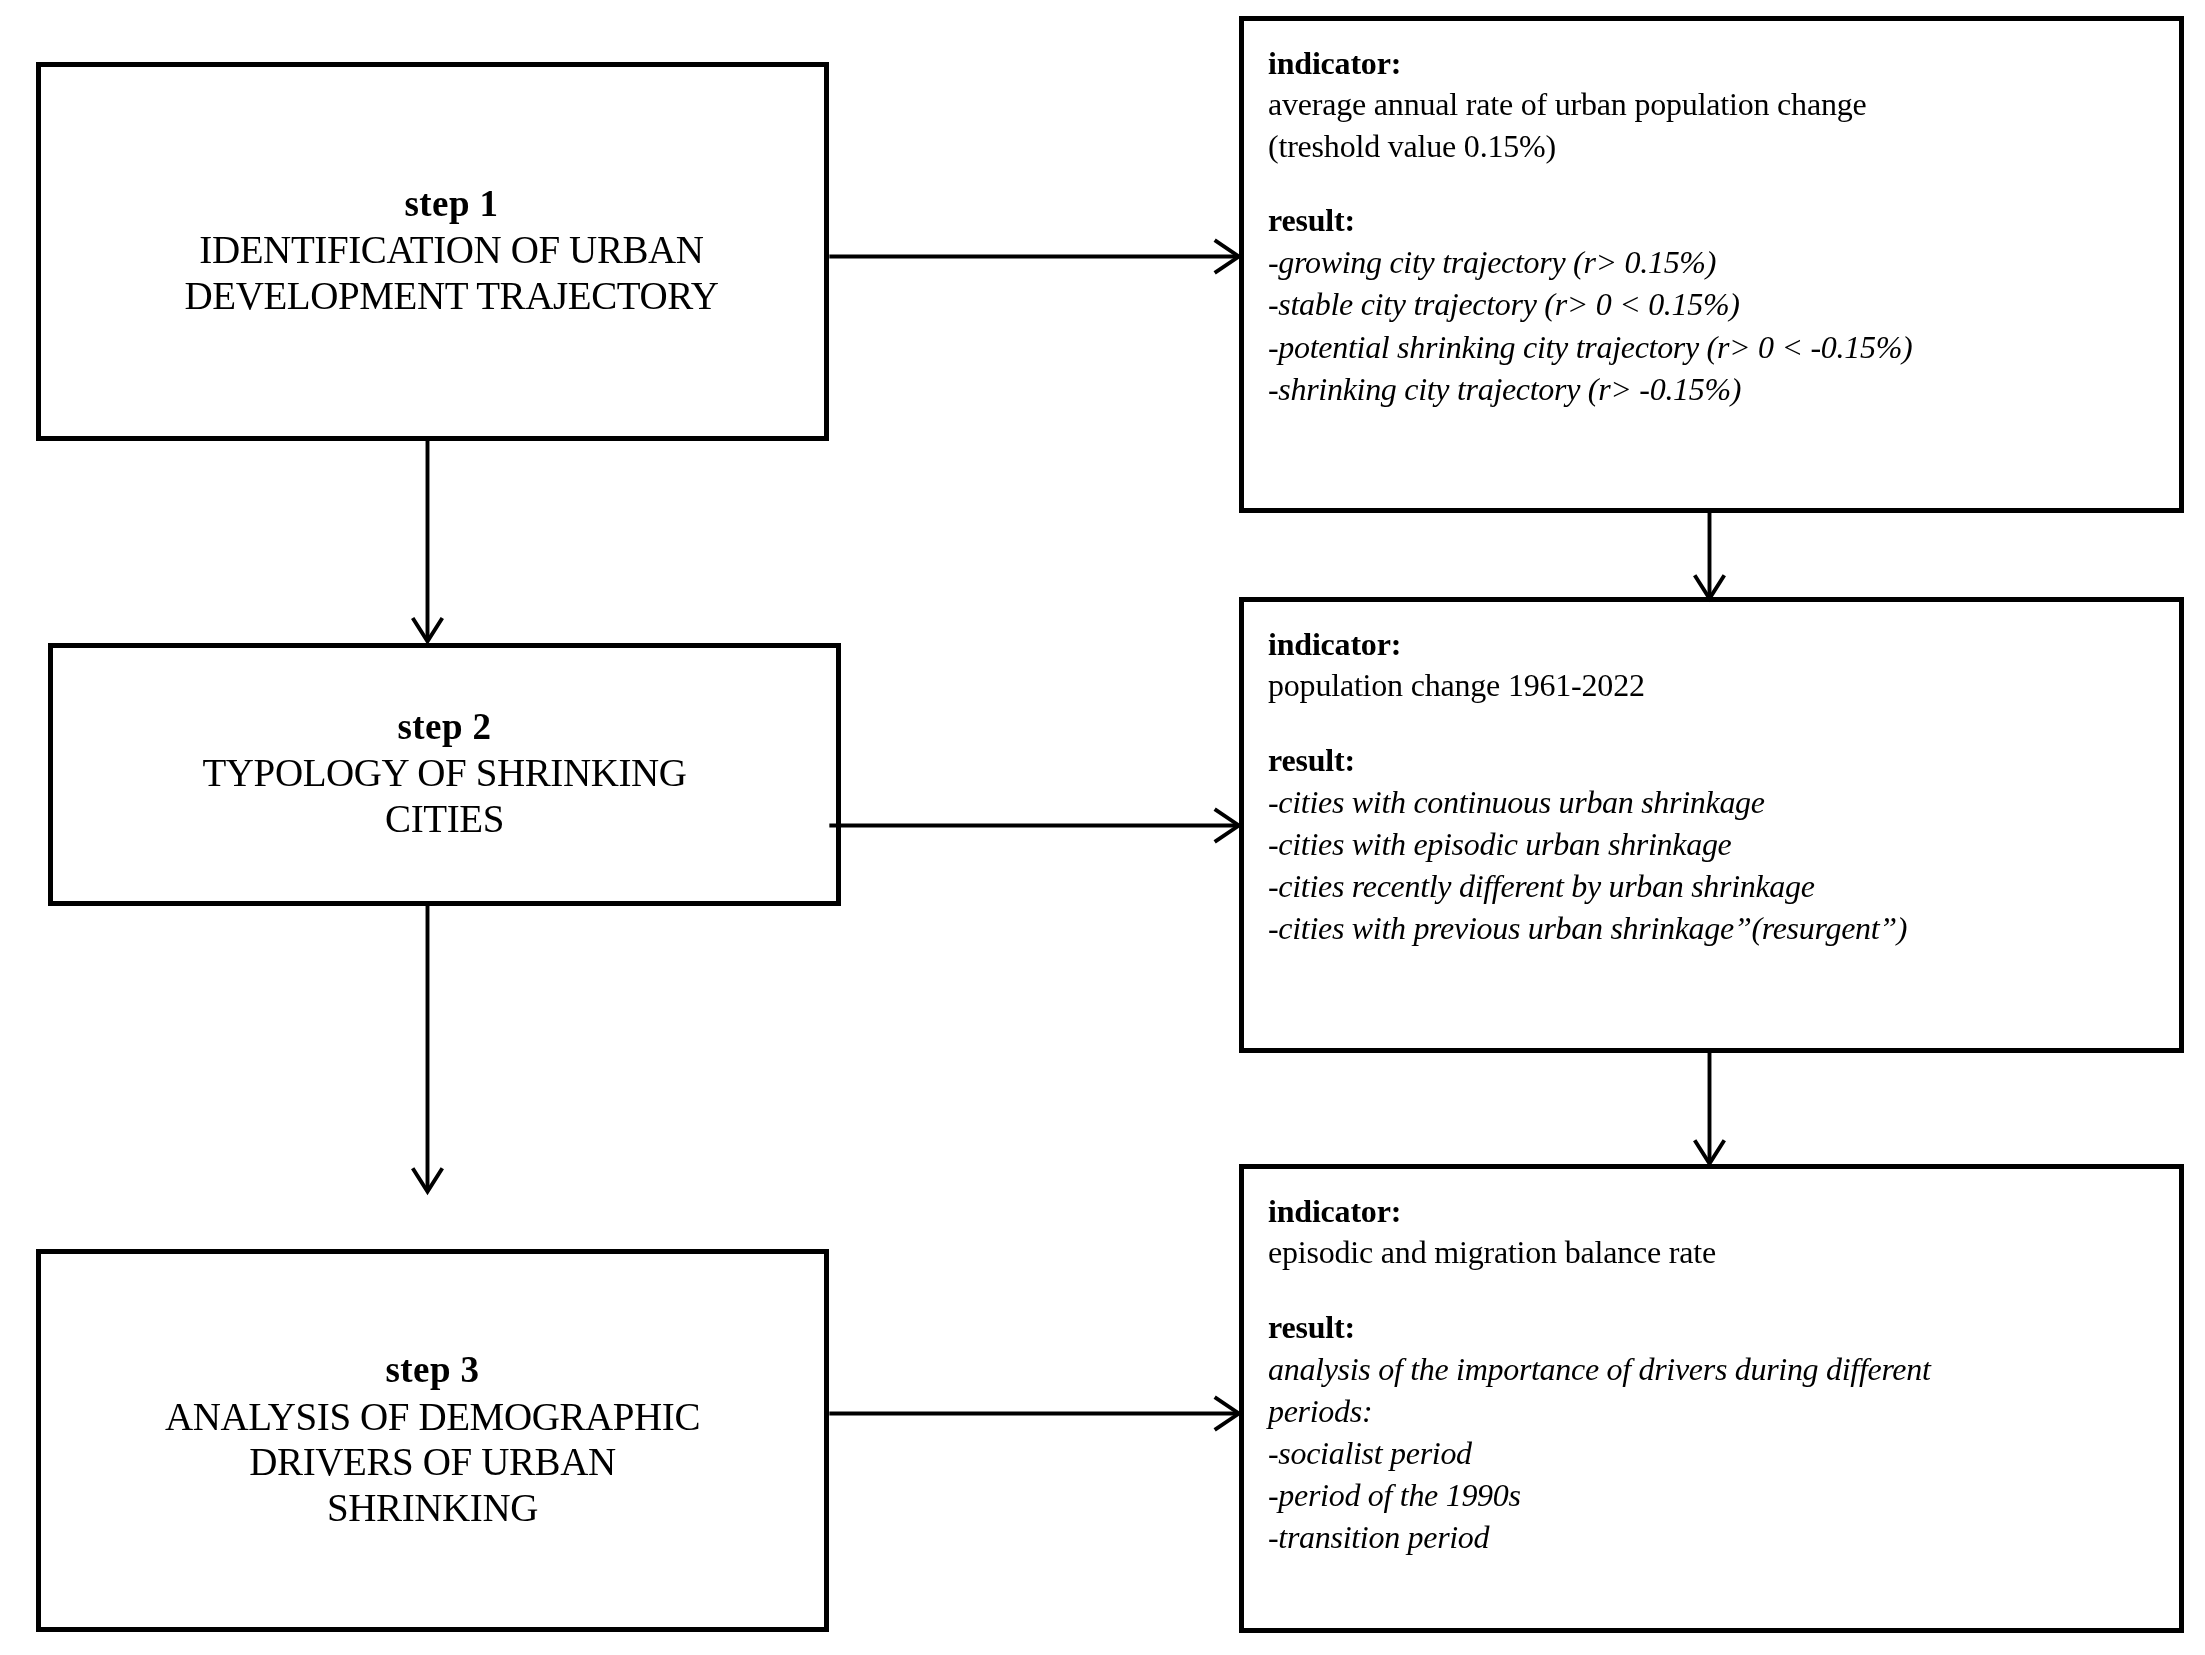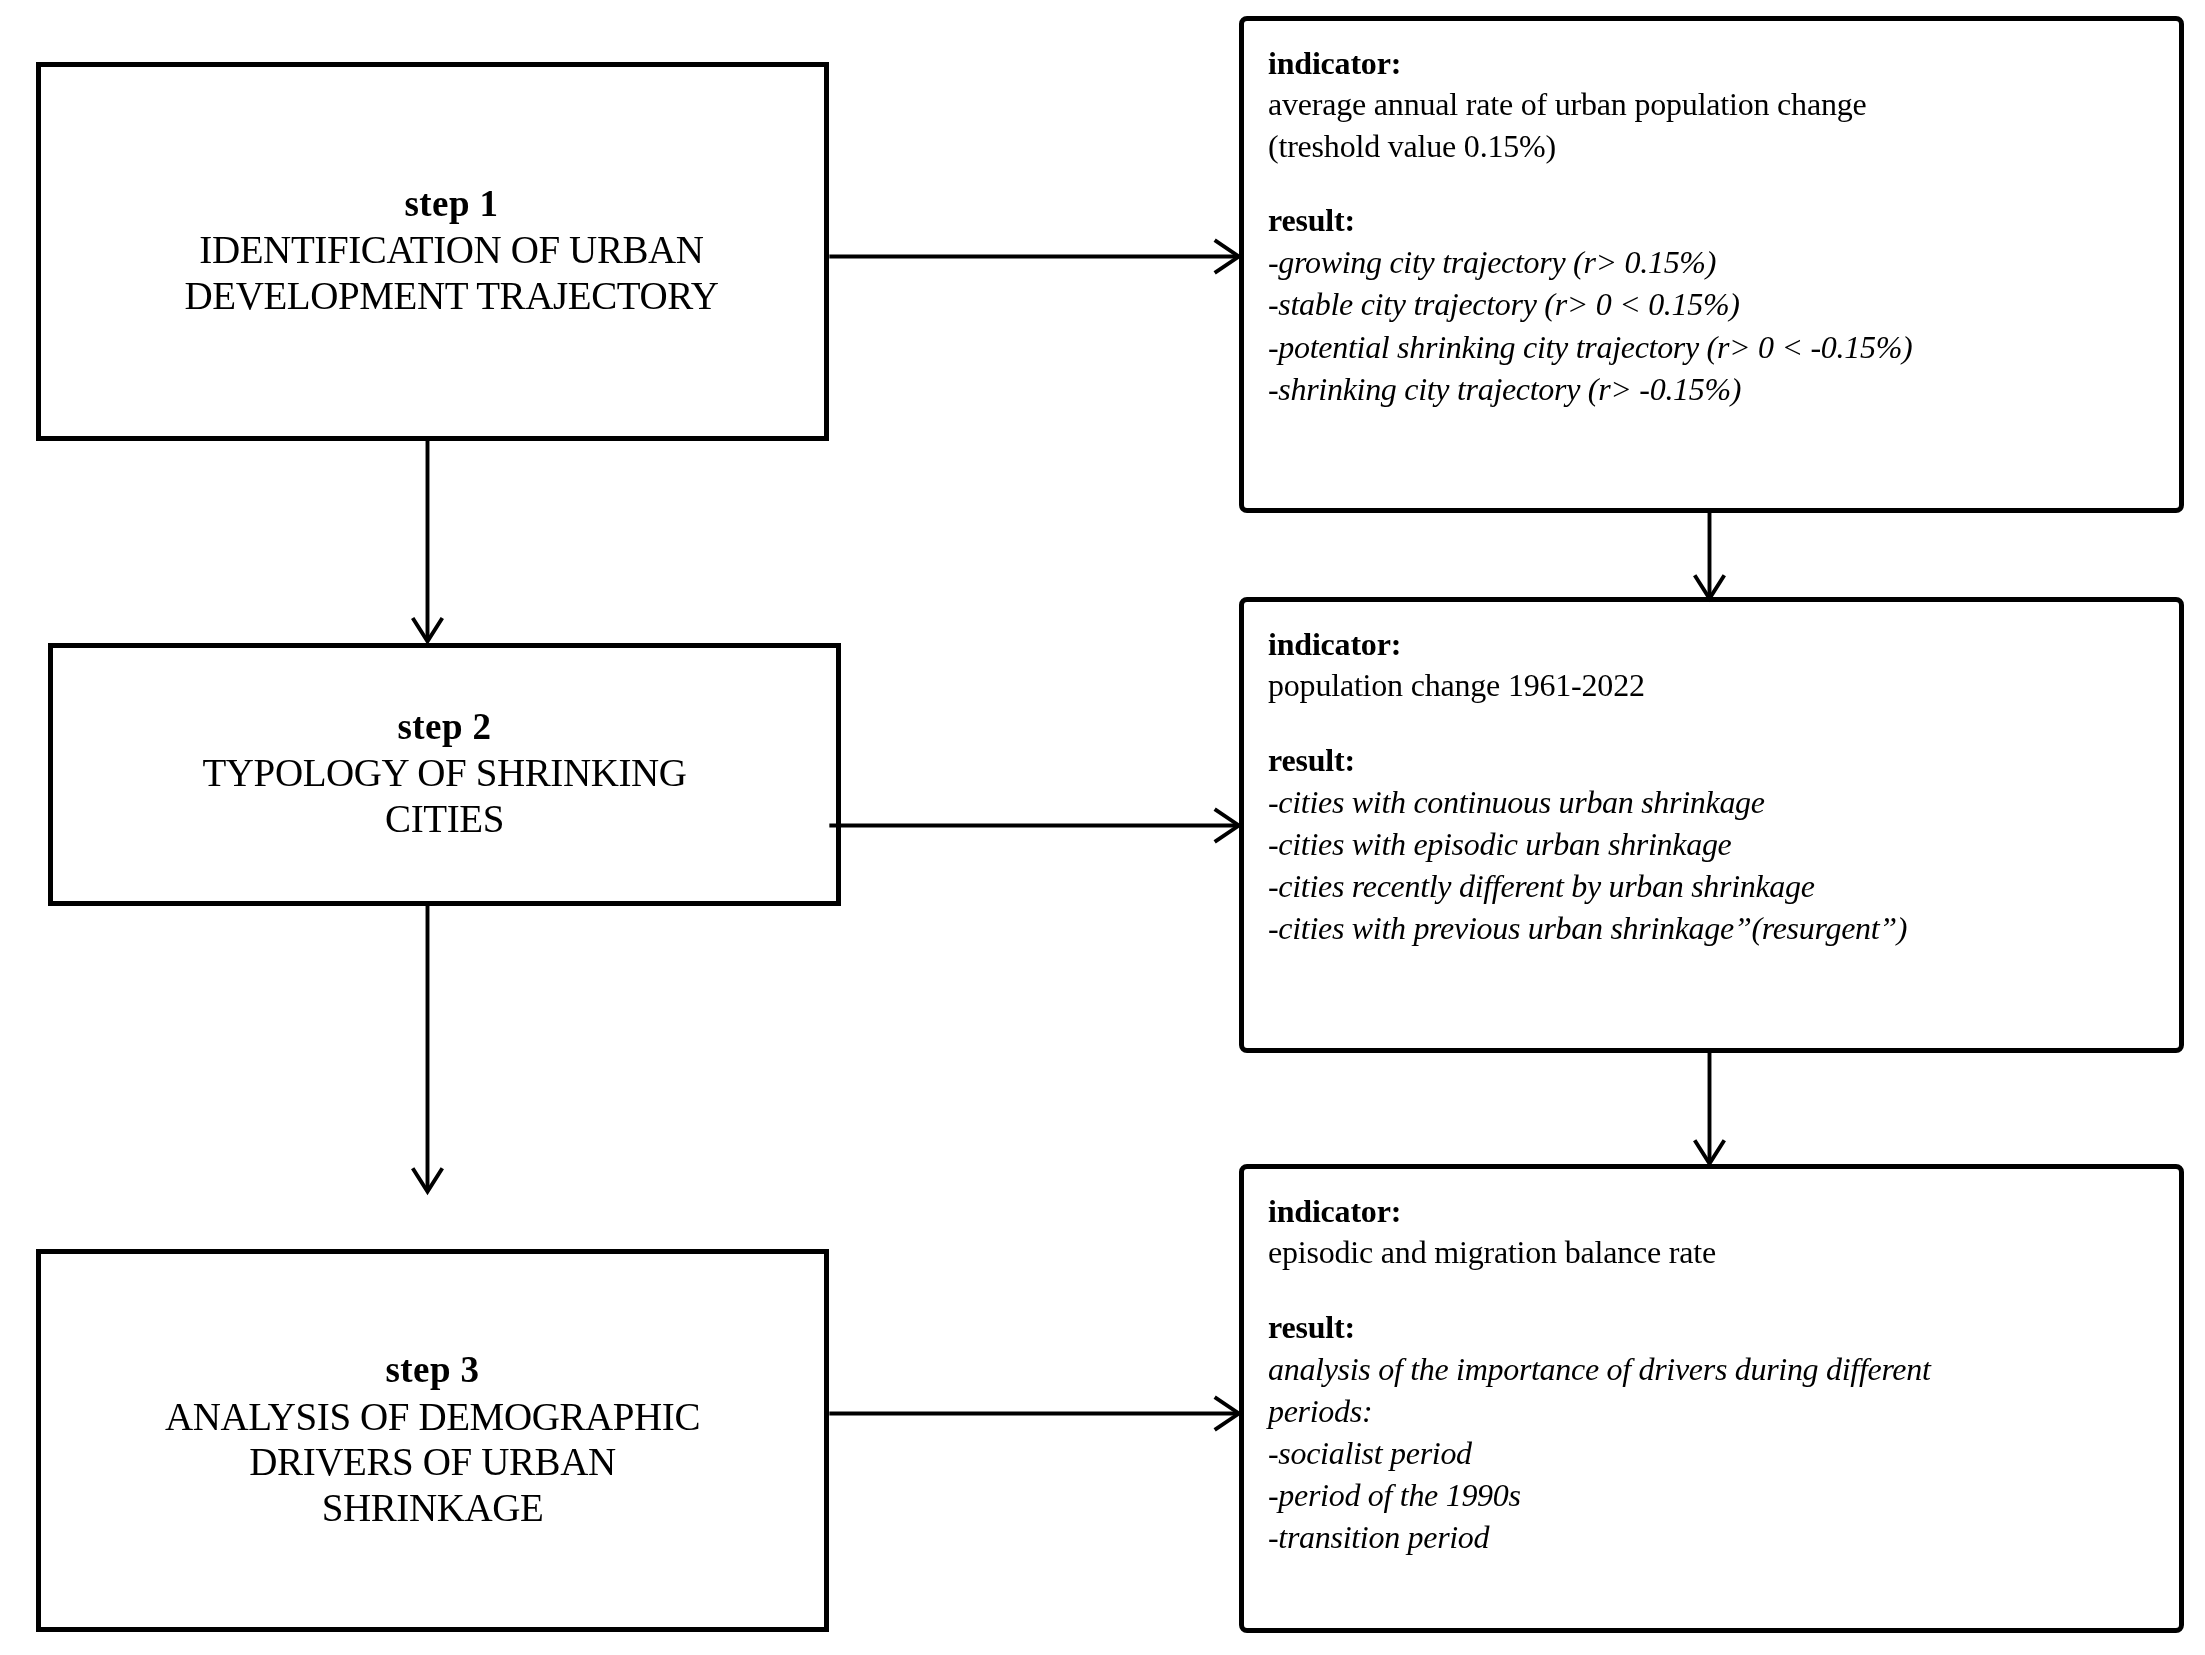--- a/index.html
+++ b/index.html
@@ -41,21 +41,20 @@
     font-size: 39px;
     line-height: 1.17;
     letter-spacing: -0.4px;
     padding: 0 19px;
   }
 
   
   .info-box {
     padding: 22px 20.5px 14px 24px;
     box-sizing: border-box;
-    border-radius: 8px;
   }
   .info-head {
     font-weight: bold;
     font-size: 32px;
     line-height: 1.28;
     letter-spacing: -0.2px;
   }
   .info-line {
     font-size: 32px;
     line-height: 1.30;
@@ -98,21 +97,21 @@
       <div>TYPOLOGY OF SHRINKING</div>
       <div>CITIES</div>
     </div>
   </div>
 
   <div class="box step-box" style="left:36px; top:1249px; width:793px; height:383px;">
     <div class="step-label">step 3</div>
     <div class="step-title">
       <div>ANALYSIS OF DEMOGRAPHIC</div>
       <div>DRIVERS OF URBAN</div>
-      <div>SHRINKAGE</div>
+      <div>SHRINKING</div>
     </div>
   </div>
 
   <div class="box info-box" style="left:1239px; top:16px; width:945px; height:497px;">
     <div class="info-head">indicator:</div>
     <div class="info-line">average  annual rate of urban population change</div>
     <div class="info-line">(treshold value  0.15%)</div>
     <div class="info-gap"></div>
     <div class="info-head">result:</div>
     <div class="result-line">-growing city trajectory (r&gt; 0.15%)</div>

